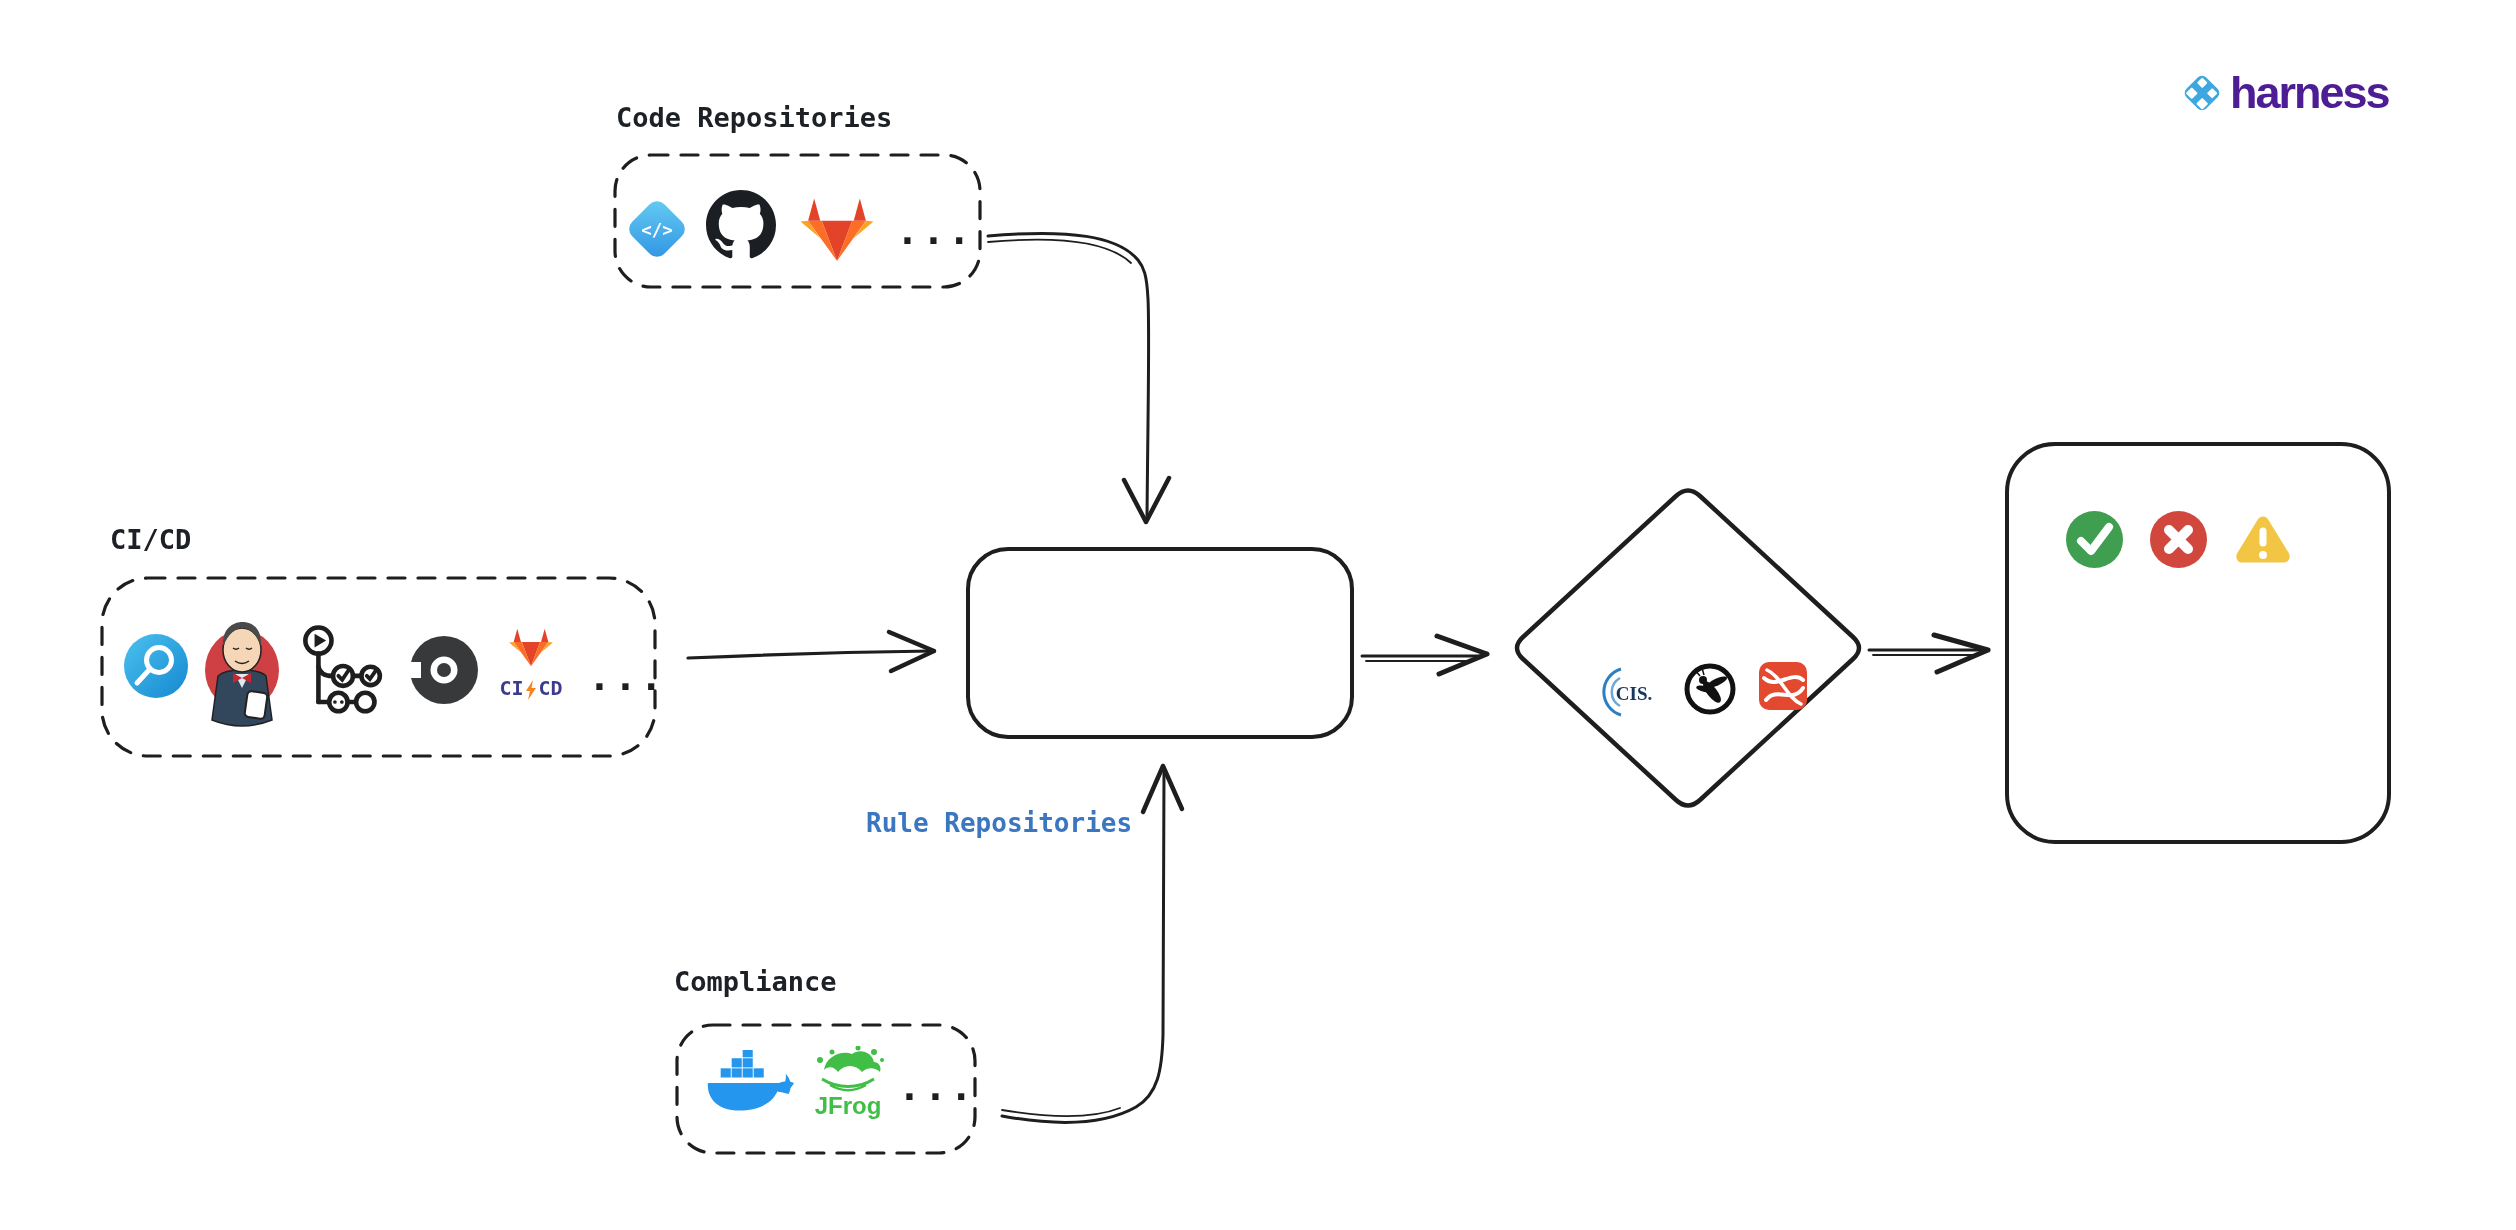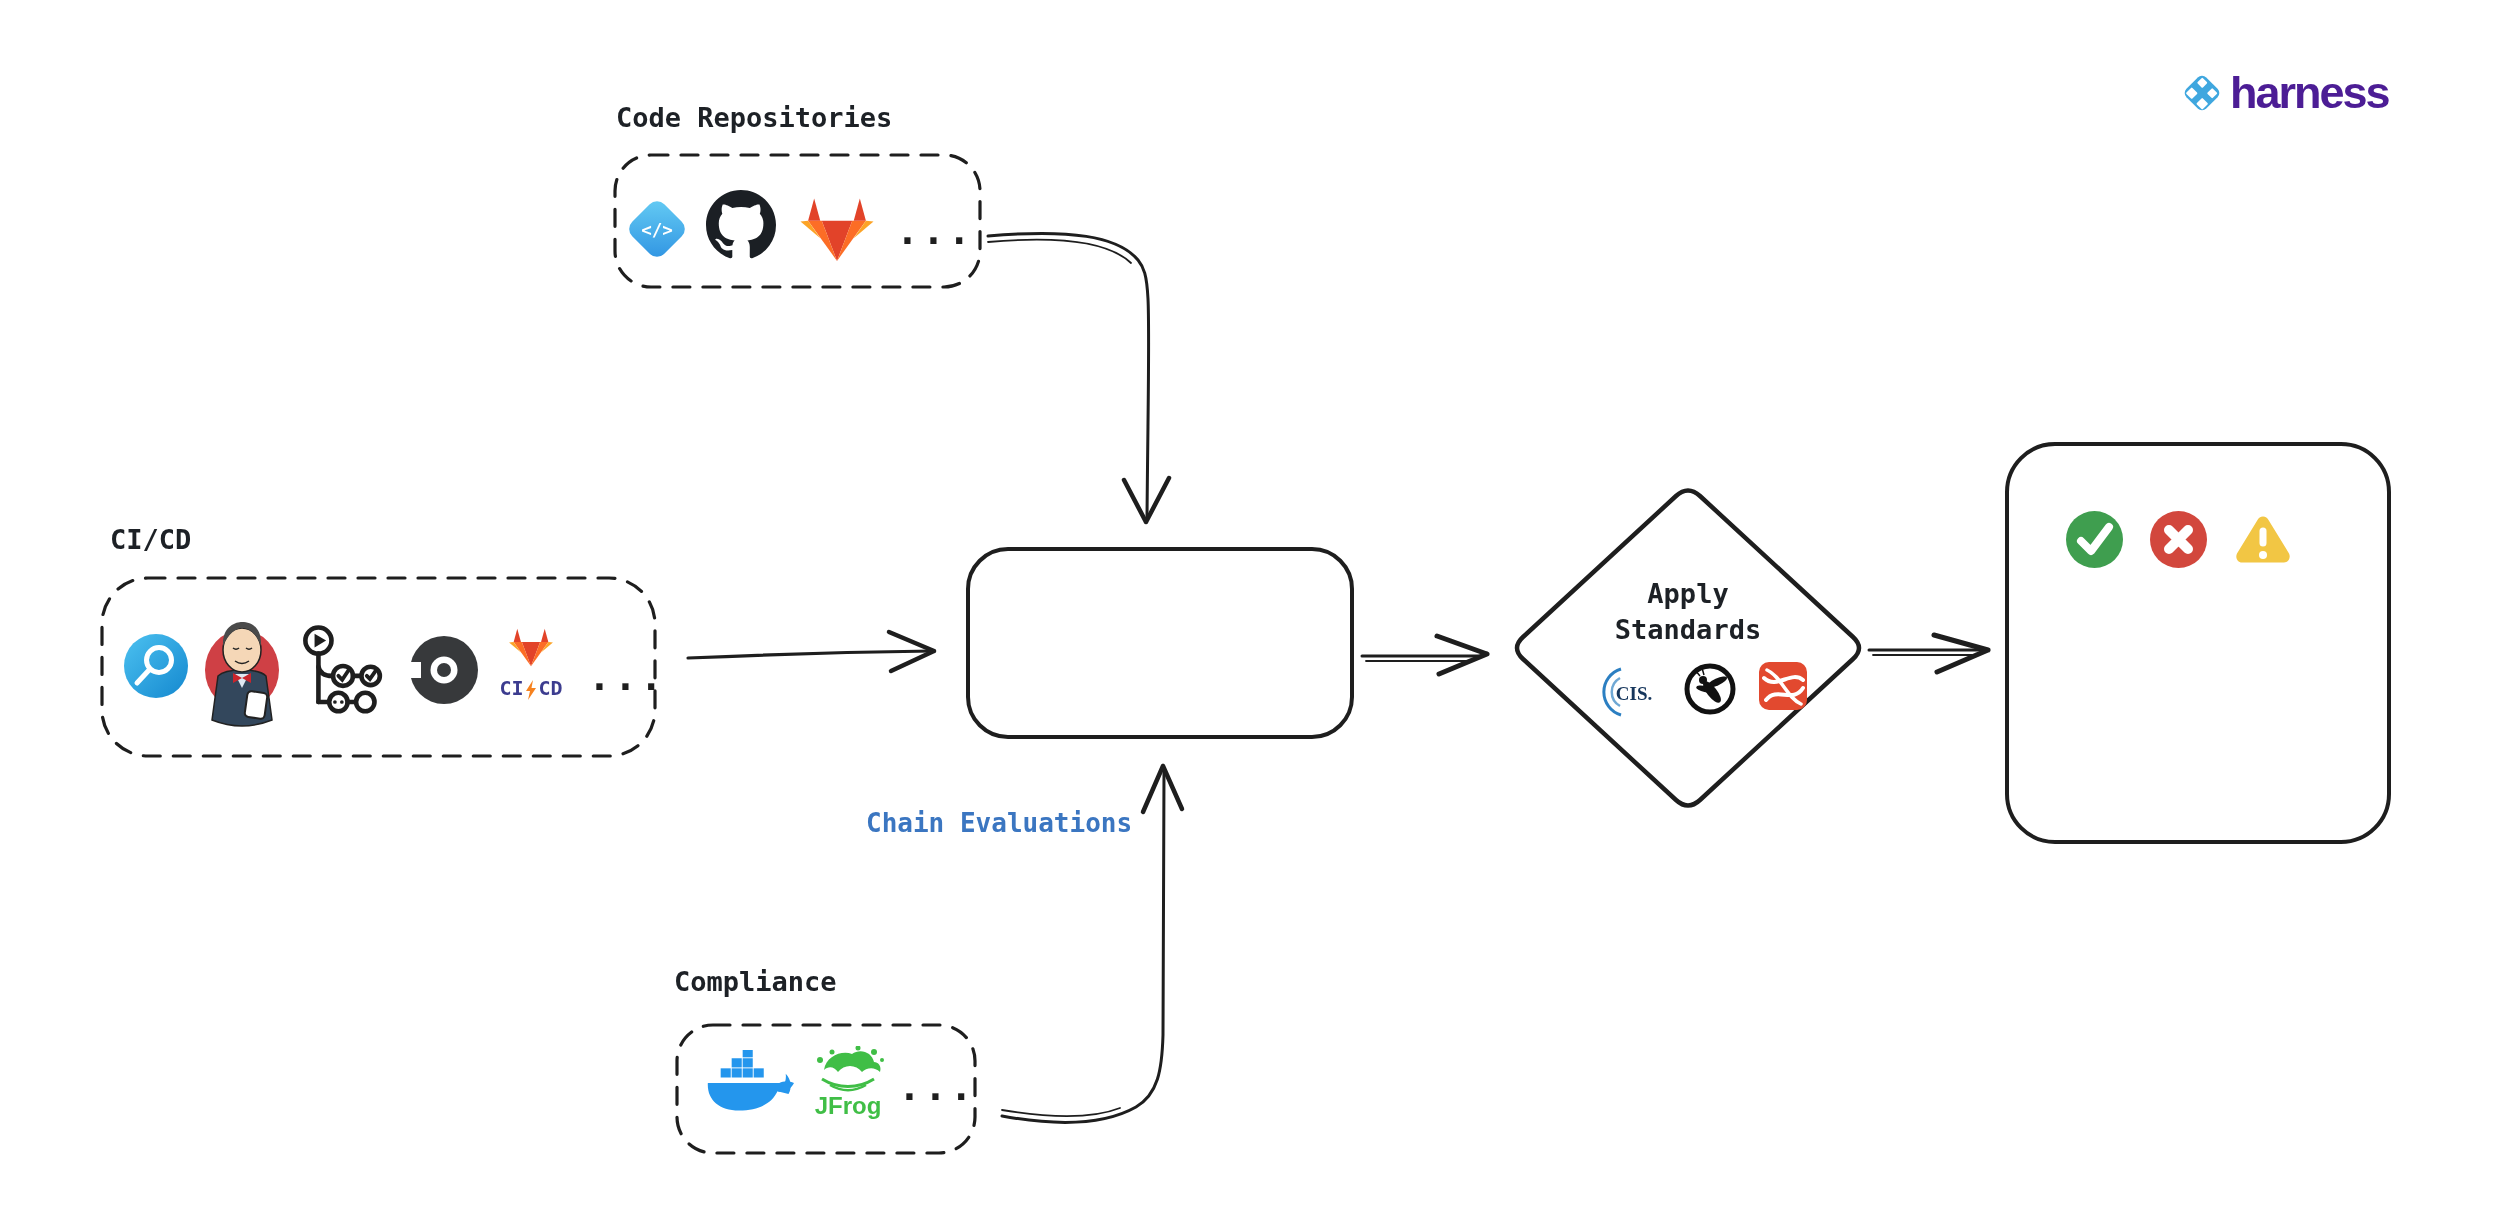--- a/index.html
+++ b/index.html
@@ -54,21 +54,21 @@
     </g>
 
     <g stroke="#1e1e1e">
       <path d="M1869 650 H1984" stroke-width="3"></path>
       <path d="M1873 655 H1972" stroke-width="1.8"></path>
       <path d="M1934 635 L1988 650 M1937 672 L1988 650" stroke-width="5"></path>
     </g>
   </svg>
 
   <div class="abs panel" style="left:831px;top:437px;width:1108px;height:419px;z-index:-1;"></div>
-  <div class="abs panel-label" style="left:866px;top:808px;">Chain Evaluations</div>
+  <div class="abs panel-label" style="left:866px;top:808px;">Rule Repositories</div>
 
   <div class="abs" style="left:2180px;top:70px;display:flex;align-items:center;gap:6px;">
     <span>
       <svg width="44" height="44" viewBox="0 0 44 44">
         <rect x="8" y="8" width="28" height="28" rx="6" transform="rotate(45 22 22)" fill="#3fa7df"></rect>
         <rect x="18.5" y="8" width="7.5" height="7.5" rx="1" transform="rotate(45 22.2 11.8)" fill="#fff"></rect>
         <rect x="7.5" y="18" width="8.5" height="8.5" rx="1" transform="rotate(45 11.8 22.2)" fill="#fff"></rect>
         <rect x="28.5" y="18.5" width="7.5" height="7.5" rx="1" transform="rotate(45 32.2 22.2)" fill="#fff"></rect>
         <rect x="18" y="28.5" width="8.5" height="8.5" rx="1" transform="rotate(45 22.2 32.7)" fill="#fff"></rect>
       </svg>
@@ -208,22 +208,20 @@
       </g>
       <path d="M14 33 C30 43 50 43 66 33" stroke="#40be46" stroke-width="3" fill="none"></path>
       <path d="M22 39 C34 46 46 46 58 39" stroke="#40be46" stroke-width="2.5" fill="none"></path>
       <text x="40" y="68" text-anchor="middle" font-size="24" font-weight="bold" fill="#40be46" font-family="Liberation Sans, sans-serif">JFrog</text>
     </svg>
   </div>
   <div class="abs dots" style="left:898px;top:1068px;">...</div>
 
   <div class="abs roundbox" style="left:966px;top:547px;width:388px;height:192px;"></div>
 
-  <div class="abs node-text" style="left:1561px;top:576px;width:254px;line-height:36px;">Apply
-Standards</div>
   <div class="abs" style="left:1597px;top:662px;display:flex;align-items:flex-start;gap:22px;">
     <span>
       <svg width="64" height="60" viewBox="0 0 64 60">
         <rect width="64" height="60" rx="2" fill="#ffffff"></rect>
         <path d="M24 7 A24 24 0 0 0 24 53" stroke="#2b7fc2" stroke-width="3" fill="none"></path>
         <path d="M23 16 A16 16 0 0 0 23 44" stroke="#6fa8d4" stroke-width="2.5" fill="none"></path>
         <text x="37" y="38" text-anchor="middle" font-size="19" font-weight="bold" fill="#16365c" font-family="Liberation Serif, serif">CIS.</text>
       </svg>
     </span>
     <span>

